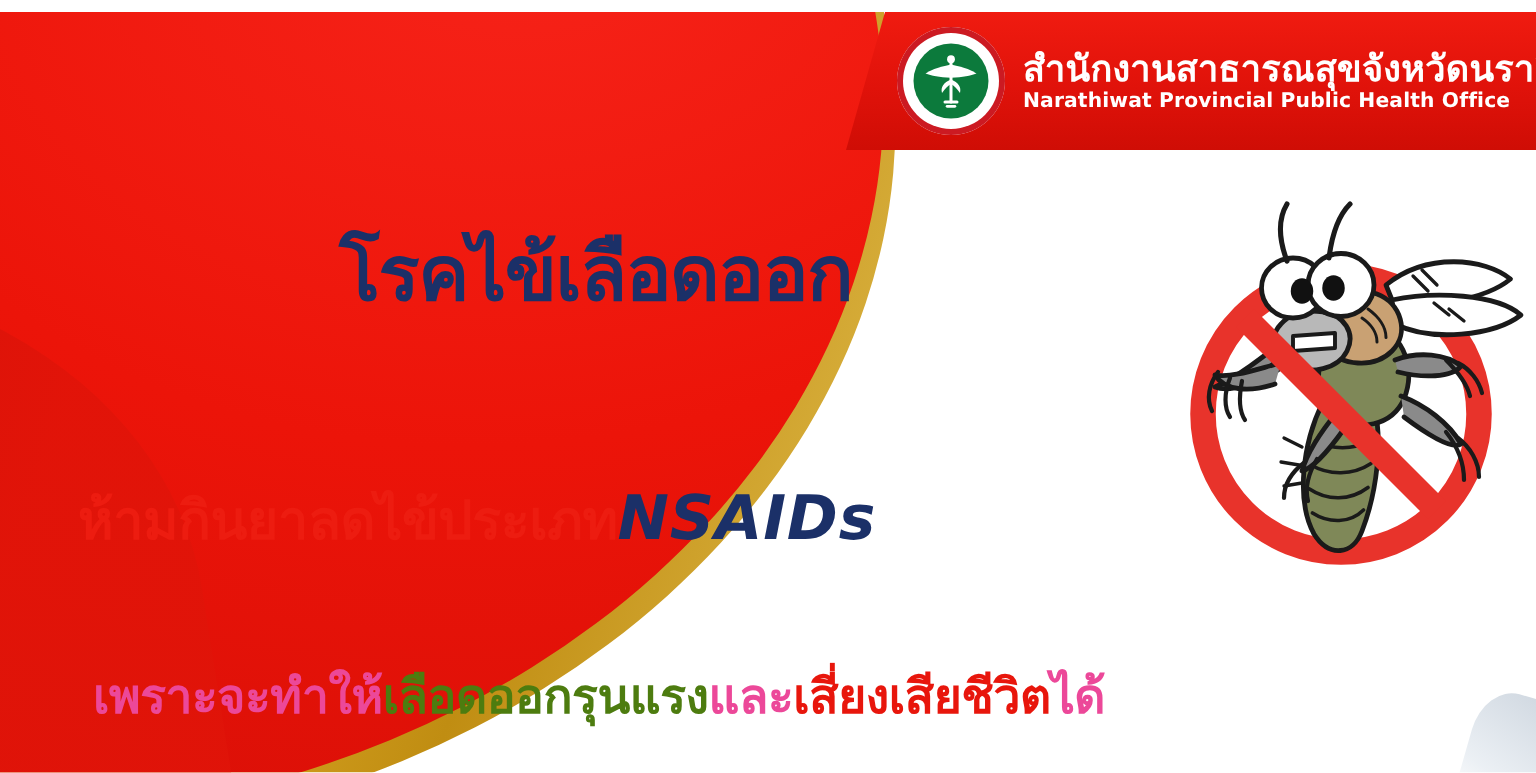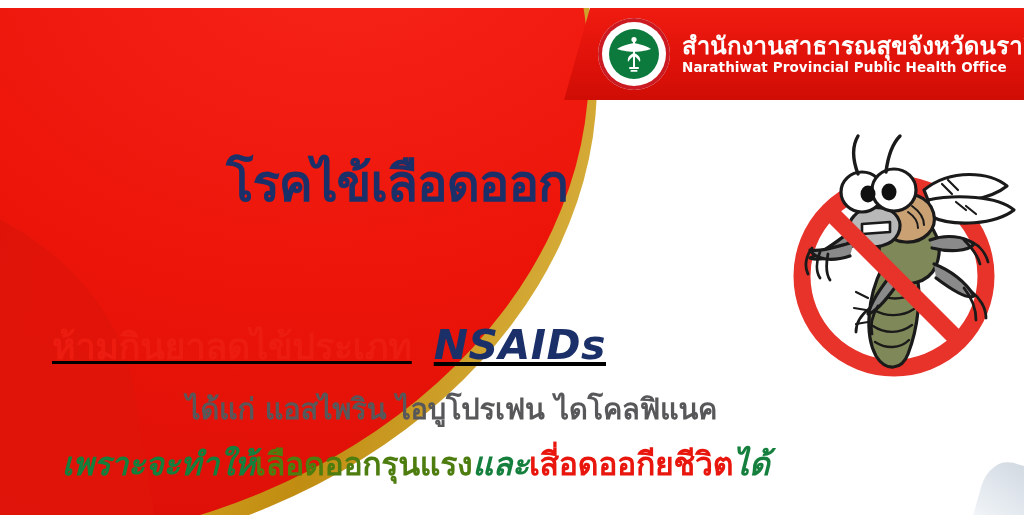--- a/index.html
+++ b/index.html
@@ -109,23 +109,22 @@
     position:absolute;left:226px;top:158px;
     font-size:51px;font-weight:800;
     color:#1b3068;
     letter-spacing:-1px;
     line-height:1;
     white-space:nowrap;
   }
 
   .line-warn{
     position:absolute;left:52px;top:325px;
-    display:flex;align-items:baseline;gap:22px;
+    display:flex;align-items:baseline;
     white-space:nowrap;
-    text-decoration:underline;
   }
   .warn-th{
     font-size:36px;font-weight:800;color:#ed1c10;
     letter-spacing:-.3px;line-height:1;
   }
   .warn-nsaids{
     font-size:41px;font-weight:800;color:#1b3068;
     font-style:italic;letter-spacing:.5px;line-height:1;
   }
 
@@ -133,21 +132,21 @@
     position:absolute;left:186px;top:395px;
     font-size:29px;font-weight:600;color:#58585a;
     letter-spacing:-.2px;white-space:nowrap;line-height:1;
   }
 
   .line-because{
     position:absolute;left:62px;top:448px;
     font-size:32px;font-weight:700;
     letter-spacing:-.3px;white-space:nowrap;line-height:1;
   }
-  .t-gray{color:#15803d;font-style:italic;}
+  .t-gray{color:#ec4899;}
   .t-orange{color:#4d7c0f;}
   .t-red{color:#e8160c;}
 
   
   .mosquito{
     position:absolute;right:6px;top:128px;
     width:242px;height:262px;
     z-index:9;
   }
   .mosquito svg{width:100%;height:100%;display:block;}
@@ -205,24 +204,23 @@
 
   <div class="content">
 
     <div class="title">โรคไข้เลือดออก</div>
 
     <div class="line-warn">
       <span class="warn-th">ห้ามกินยาลดไข้ประเภท</span>
       <span class="warn-nsaids">NSAIDs</span>
     </div>
 
-    <div class="line-drugs">ได้แก่ แอสไพริน ไอบูโปรเฟน ไดโคลฟิแนค</div>
 
     <div class="line-because">
-      <span class="t-gray">เพราะจะทำให้</span><span class="t-orange">เลือดออกรุนแรง</span><span class="t-gray">และ</span><span class="t-red">เสี่อดออกียชีวิต</span><span class="t-gray">ได้</span>
+      <span class="t-gray">เพราะจะทำให้</span><span class="t-orange">เลือดออกรุนแรง</span><span class="t-gray">และ</span><span class="t-red">เสี่ยงเสียชีวิต</span><span class="t-gray">ได้</span>
     </div>
 
   </div>
 
   <div class="mosquito">
     <svg viewBox="0 0 242 262">
 
       <circle cx="118" cy="148" r="92" fill="none" stroke="#e8332b" stroke-width="17"></circle>
 
       <g stroke="#1a1a1a" stroke-width="3.2" stroke-linejoin="round" stroke-linecap="round">

